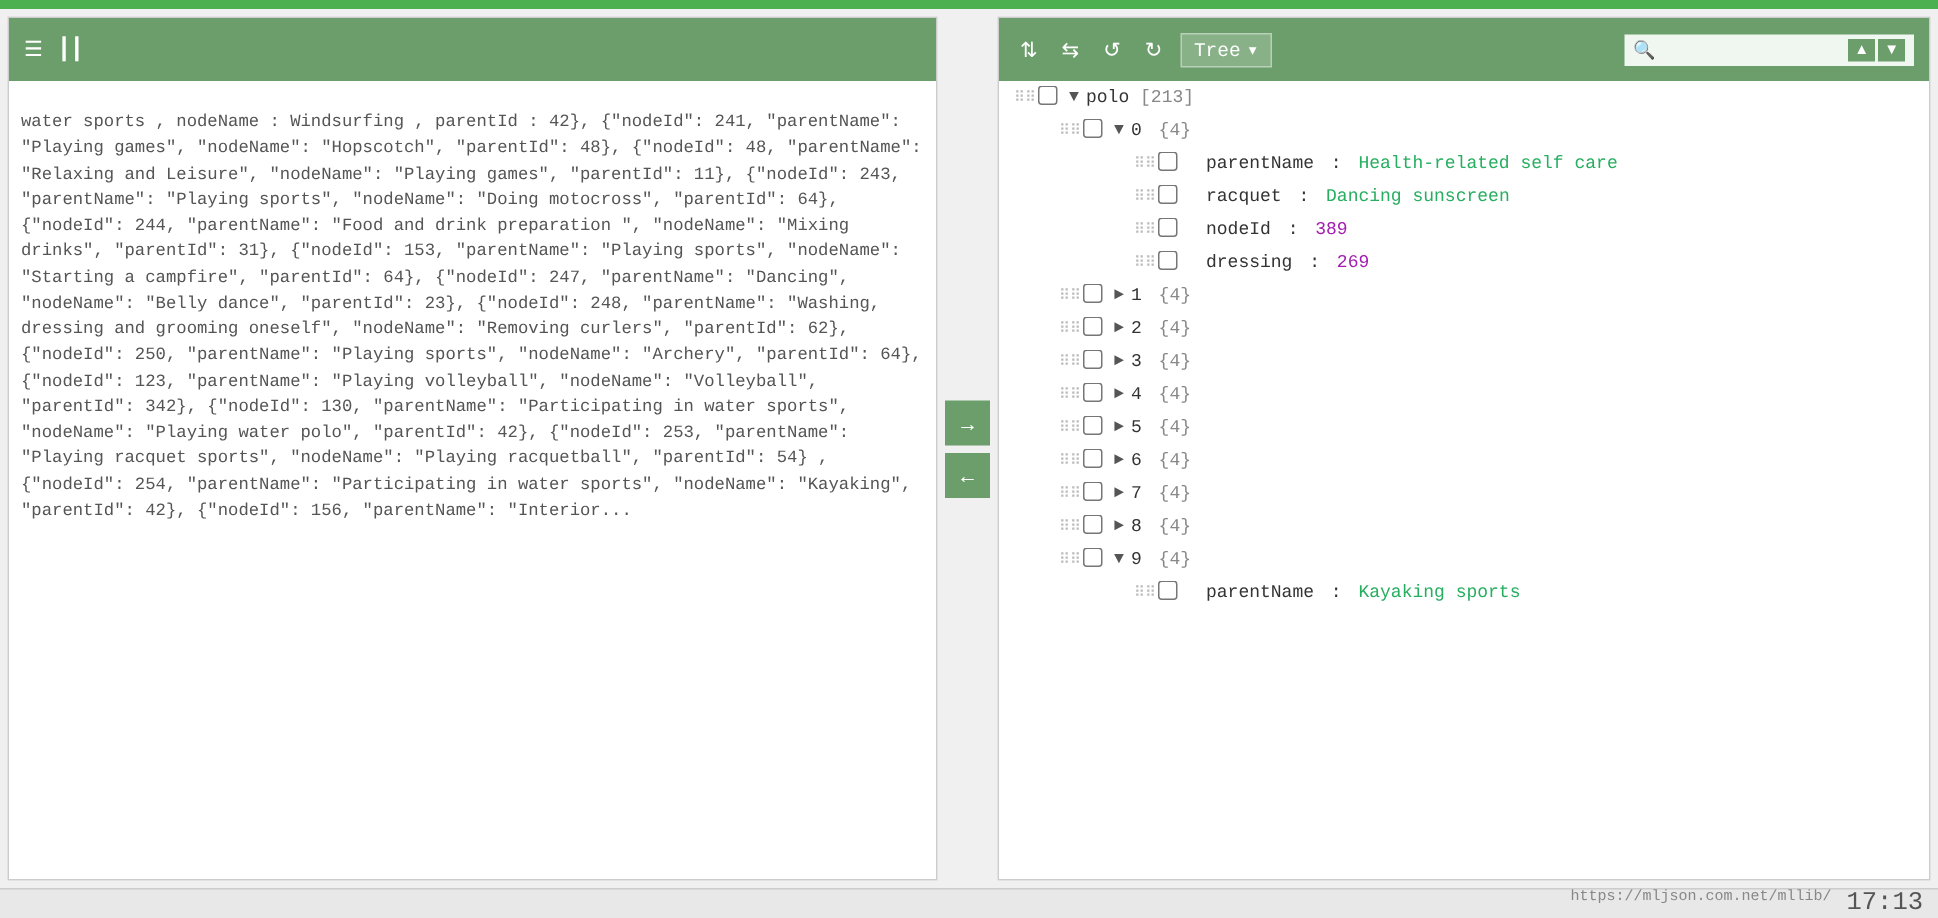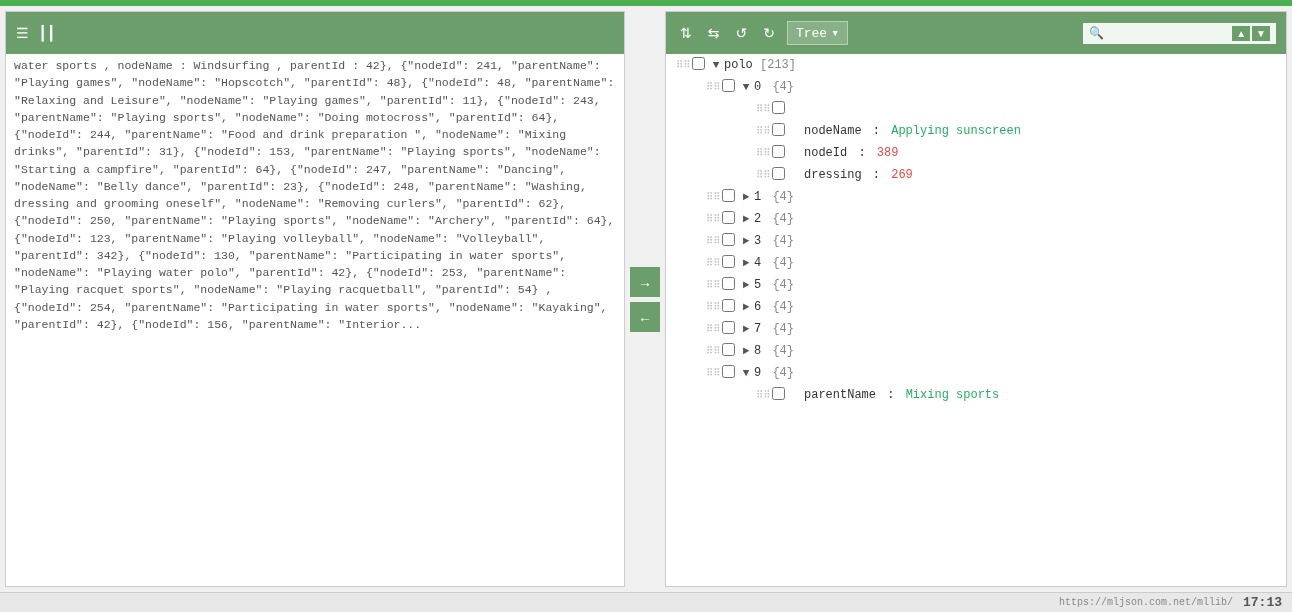--- a/index.html
+++ b/index.html
@@ -45,21 +45,21 @@
 
     .toolbar-icon {
       color: white;
       font-size: 14px;
       cursor: pointer;
     }
 
     .left-content {
       flex: 1;
       overflow-y: auto;
-      padding: 3px 8px;
+      padding: 19px 8px;
       position: relative;
       background: #fff;
     }
 
     .left-content pre {
       font-family: 'Courier New', monospace;
       font-size: 11.5px;
       color: #555;
       line-height: 1.5;
       white-space: pre-wrap;
@@ -228,58 +228,56 @@
     .prop-colon {
       color: #333;
       margin: 0 4px;
     }
 
     .prop-val-green {
       color: #27ae60;
     }
 
     .prop-val-red {
-      color: #ef4444;
+      color: #a21caf;
     }
 
     .array-header {
       color: #333;
     }
 
     .array-count {
       color: #888;
     }
 
     
     .indent-0 { padding-left: 10px; }
     .indent-1 { padding-left: 40px; }
     .indent-3 { padding-left: 90px; }
 
     .status-bar {
       height: 20px;
       background: #e8e8e8;
       display: flex;
-      align-items: center;
       justify-content: flex-end;
       padding: 0 10px;
       font-size: 11px;
       color: #555;
       border-top: 1px solid #ccc;
     }
 
     .url-text {
       color: #888;
       font-size: 10px;
     }
 
     .time-text {
       color: #555;
-      font-size: 13px;
+      font-size: 17px;
       margin-left: 10px;
-      font-weight: bold;
     }
   </style>
 </head>
 <body>
 
 <div class="top-bar"></div>
 
 <div class="main-container">
 
   <div class="left-panel">
@@ -348,30 +346,35 @@
         <span class="node-label">
           <span class="node-index">0</span>
           <span class="node-type">{4}</span>
         </span>
       </div>
 
       <div class="tree-node indent-3">
         <span class="node-drag">⠿⠿</span>
         <span class="node-checkbox"><input type="checkbox" style=""></span>
         <span class="node-expand" style="width:16px;"></span>
+        <span class="node-label">
+          <span class="prop-name">parentName</span>
+          <span class="prop-colon">:</span>
+          <span class="prop-val-green">Health-related self care</span>
+        </span>
       </div>
 
       <div class="tree-node indent-3">
         <span class="node-drag">⠿⠿</span>
         <span class="node-checkbox"><input type="checkbox" style=""></span>
         <span class="node-expand" style="width:16px;"></span>
         <span class="node-label">
-          <span class="prop-name">nodeName</span>
+          <span class="prop-name">racquet</span>
           <span class="prop-colon">:</span>
-          <span class="prop-val-green">Applying sunscreen</span>
+          <span class="prop-val-green">Dancing sunscreen</span>
         </span>
       </div>
 
       <div class="tree-node indent-3">
         <span class="node-drag">⠿⠿</span>
         <span class="node-checkbox"><input type="checkbox" style=""></span>
         <span class="node-expand" style="width:16px;"></span>
         <span class="node-label">
           <span class="prop-name">nodeId</span>
           <span class="prop-colon">:</span>
@@ -480,21 +483,21 @@
         </span>
       </div>
 
       <div class="tree-node indent-3">
         <span class="node-drag">⠿⠿</span>
         <span class="node-checkbox"><input type="checkbox" style=""></span>
         <span class="node-expand" style="width:16px;"></span>
         <span class="node-label">
           <span class="prop-name">parentName</span>
           <span class="prop-colon">:</span>
-          <span class="prop-val-green">Mixing sports</span>
+          <span class="prop-val-green">Kayaking sports</span>
         </span>
       </div>
 
     </div>
   </div>
 
 </div>
 
 <div class="status-bar">
   <span class="url-text">https://mljson.com.net/mllib/</span>

